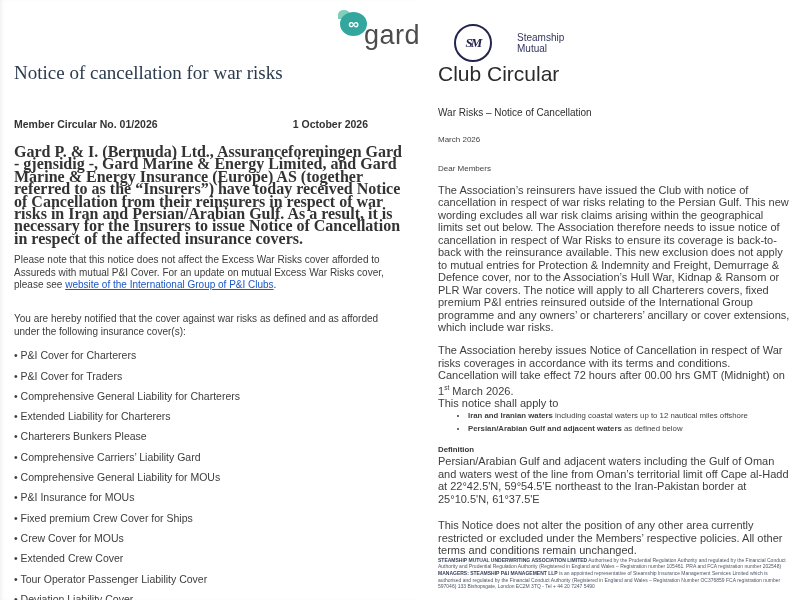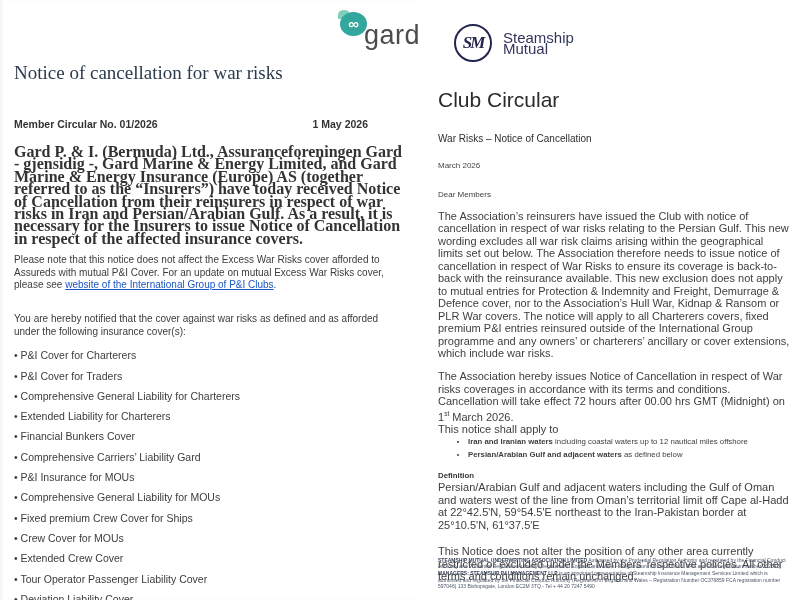--- a/index.html
+++ b/index.html
@@ -34,23 +34,23 @@
   .l-covers { list-style:none; margin-top:11px; }
   .l-covers li { font-size:10.5px; color:#3c3c3c; margin-bottom:8.3px; }
   .l-covers li::before { content:"• "; }
 
   
   #right-doc { left:424px; width:376px; padding:0 14px; }
   .ssm-logo { margin-top:24px; margin-left:16px; display:flex; align-items:center; }
   .ssm-circle { width:38px; height:38px; border:2.5px solid #23254d; border-radius:50%;
                 color:#23254d; display:flex; align-items:center; justify-content:center;
                 font-family:"Liberation Serif", serif; font-style:italic;
-                font-weight:bold; font-size:17px; letter-spacing:-2px;text-align:center; }
-  .ssm-brand { margin-left:11px; font-size:15px; color:#33365c; line-height:11.5px; }
-  .r-title { margin-top:26px; font-size:21px; color:#2b2b2b; font-weight:400; }
+                font-weight:bold; font-size:13px; letter-spacing:-2px;text-align:center; }
+  .ssm-brand { margin-left:25px; font-size:10px; color:#33365c; line-height:11.5px; }
+  .r-title { font-size:21px; color:#2b2b2b; font-weight:400; }
   .r-subtitle { margin-top:21px; font-size:10px; color:#2e2e2e; font-weight:400; }
   .r-date { margin-top:17px; font-size:8px; color:#464646; }
   .r-salutation { margin-top:20px; font-size:8px; color:#3e3e3e; }
   .r-para { margin-top:11px; font-size:11px; color:#3e3e3e; line-height:12.45px;
             width:352px; }
   .r-apply { margin-top:0; }
   .r-bullets { list-style:disc; margin:1px 0 0 30px; }
   .r-bullets li { font-size:7.8px; color:#3e3e3e; line-height:12.45px; }
   .r-bullets b { font-weight:bold; }
   .r-defhead { margin-top:10px; font-size:7.8px; font-weight:bold; color:#333; }
@@ -69,38 +69,38 @@
     <span class="gard-mark">
       <span class="gard-leaf"></span>
       <span class="gard-circle">∞</span>
     </span><span class="gard-word">gard</span>
   </div>
 
   <h1 class="l-title">Notice of cancellation for war risks</h1>
 
   <div class="l-meta">
     <span>Member Circular No. 01/2026</span>
-    <span class="date">1 May 2026</span>
+    <span class="date">1 October 2026</span>
   </div>
 
   <p class="l-bold-para">Gard P. &amp; I. (Bermuda) Ltd., Assuranceforeningen Gard - gjensidig -, Gard Marine &amp; Energy Limited, and Gard Marine &amp; Energy Insurance (Europe) AS (together referred to as the “Insurers”) have today received Notice of Cancellation from their reinsurers in respect of war risks in Iran and Persian/Arabian Gulf. As a result, it is necessary for the Insurers to issue Notice of Cancellation in respect of the affected insurance covers.</p>
 
   <p class="l-para"><span>Please note that this notice does not affect the Excess War Risks cover afforded to Assureds with mutual P&amp;I Cover. For an update on mutual Excess War Risks cover, please see </span><a href="#">website of the International Group of P&amp;I Clubs</a><span>.</span></p>
 
   <p class="l-para l-notify">You are hereby notified that the cover against war risks as defined and as afforded under the following insurance cover(s):</p>
 
   <ul class="l-covers">
     <li>P&amp;I Cover for Charterers</li>
     <li>P&amp;I Cover for Traders</li>
     <li>Comprehensive General Liability for Charterers</li>
     <li>Extended Liability for Charterers</li>
-    <li>Financial Bunkers Cover</li>
+    <li>Charterers Bunkers Please</li>
     <li>Comprehensive Carriers’ Liability Gard</li>
+    <li>Comprehensive General Liability for MOUs</li>
     <li>P&amp;I Insurance for MOUs</li>
-    <li>Comprehensive General Liability for MOUs</li>
     <li>Fixed premium Crew Cover for Ships</li>
     <li>Crew Cover for MOUs</li>
     <li>Extended Crew Cover</li>
     <li>Tour Operator Passenger Liability Cover</li>
     <li>Deviation Liability Cover</li>
     <li>Diver Cover</li>
   </ul>
 </div>
 
 <div class="page" id="right-doc">

